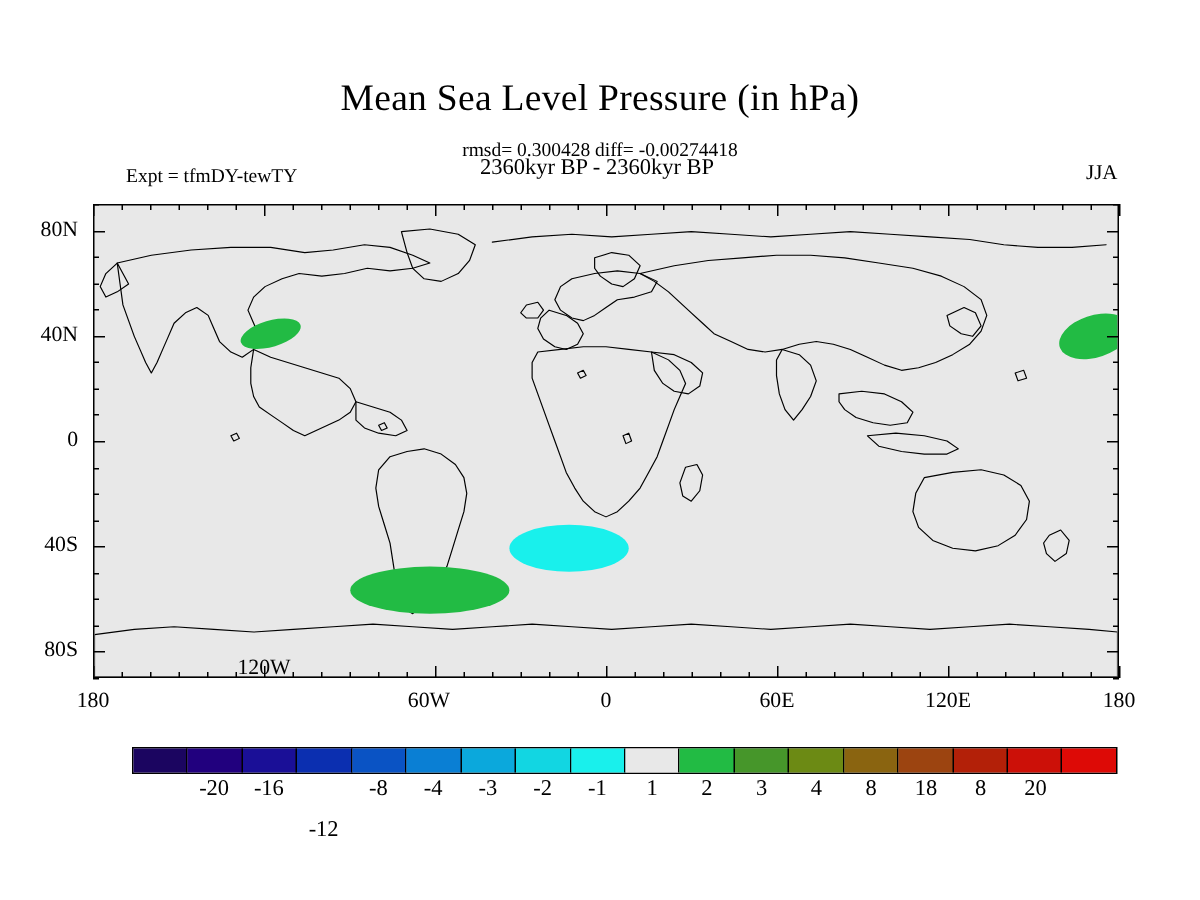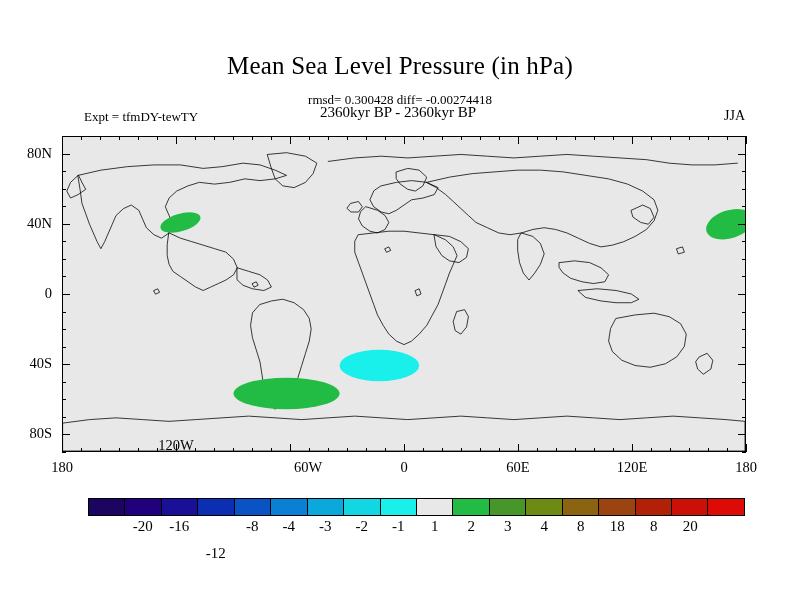--- a/index.html
+++ b/index.html
@@ -311,21 +311,21 @@
     <div class="tick ytick" style="left: 62px; top: 189px; width: 4px;"></div>
     <div class="tick ytick" style="left: 742px; top: 189px; width: 4px;"></div>
     <div class="tick ytick" style="left: 62px; top: 171px; width: 4px;"></div>
     <div class="tick ytick" style="left: 742px; top: 171px; width: 4px;"></div>
     <div class="tick ytick" style="left: 62px; top: 154px; width: 8px;"></div>
     <div class="tick ytick" style="left: 738px; top: 154px; width: 8px;"></div>
     <div class="tick ytick" style="left: 62px; top: 136px; width: 4px;"></div>
     <div class="tick ytick" style="left: 742px; top: 136px; width: 4px;"></div>
     <div class="xlabel" style="left: 22px; top: 459px; width: 80px;">180</div>
     <div class="xlabel" style="left: 136px; top: 437px; width: 80px;">120W</div>
-    <div class="xlabel" style="left: 268px; top: 459px; width: 80px;">60W</div>
+    <div class="xlabel" style="left: 246px; top: 459px; width: 80px;">60W</div>
     <div class="xlabel" style="left: 364px; top: 459px; width: 80px;">0</div>
     <div class="xlabel" style="left: 478px; top: 459px; width: 80px;">60E</div>
     <div class="xlabel" style="left: 592px; top: 459px; width: 80px;">120E</div>
     <div class="xlabel" style="left: 706px; top: 459px; width: 80px;">180</div>
     <div class="ylabel" style="left: 0px; top: 144.556px; width: 52px;">80N</div>
     <div class="ylabel" style="left: 0px; top: 214.778px; width: 52px;">40N</div>
     <div class="ylabel" style="left: 0px; top: 285px; width: 52px;">0</div>
     <div class="ylabel" style="left: 0px; top: 355.222px; width: 52px;">40S</div>
     <div class="ylabel" style="left: 0px; top: 425.444px; width: 52px;">80S</div>
   </div>

